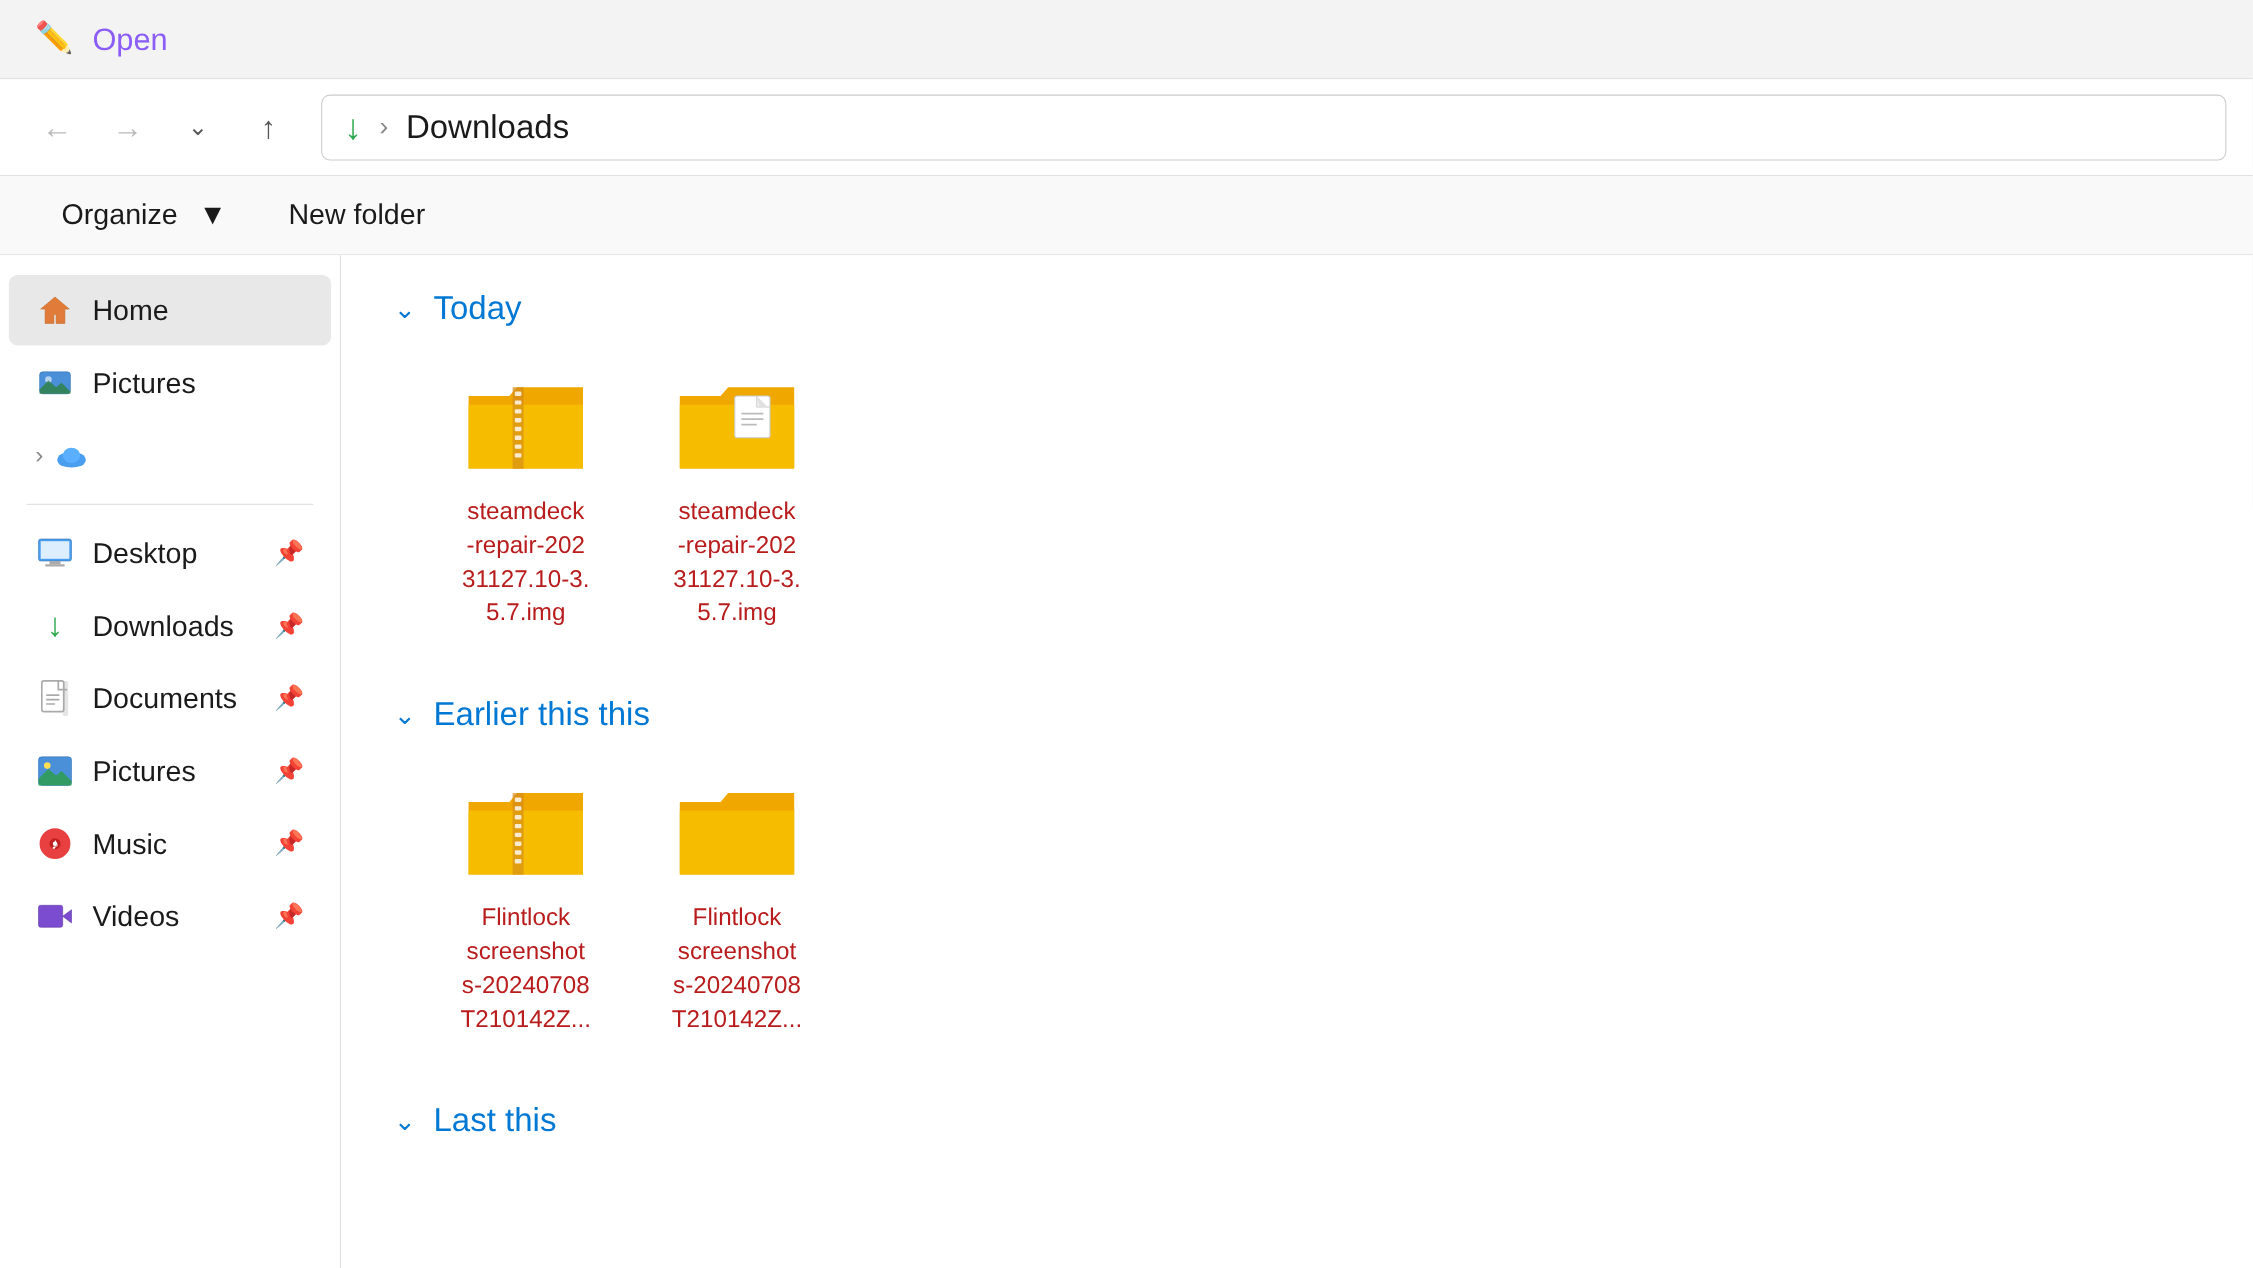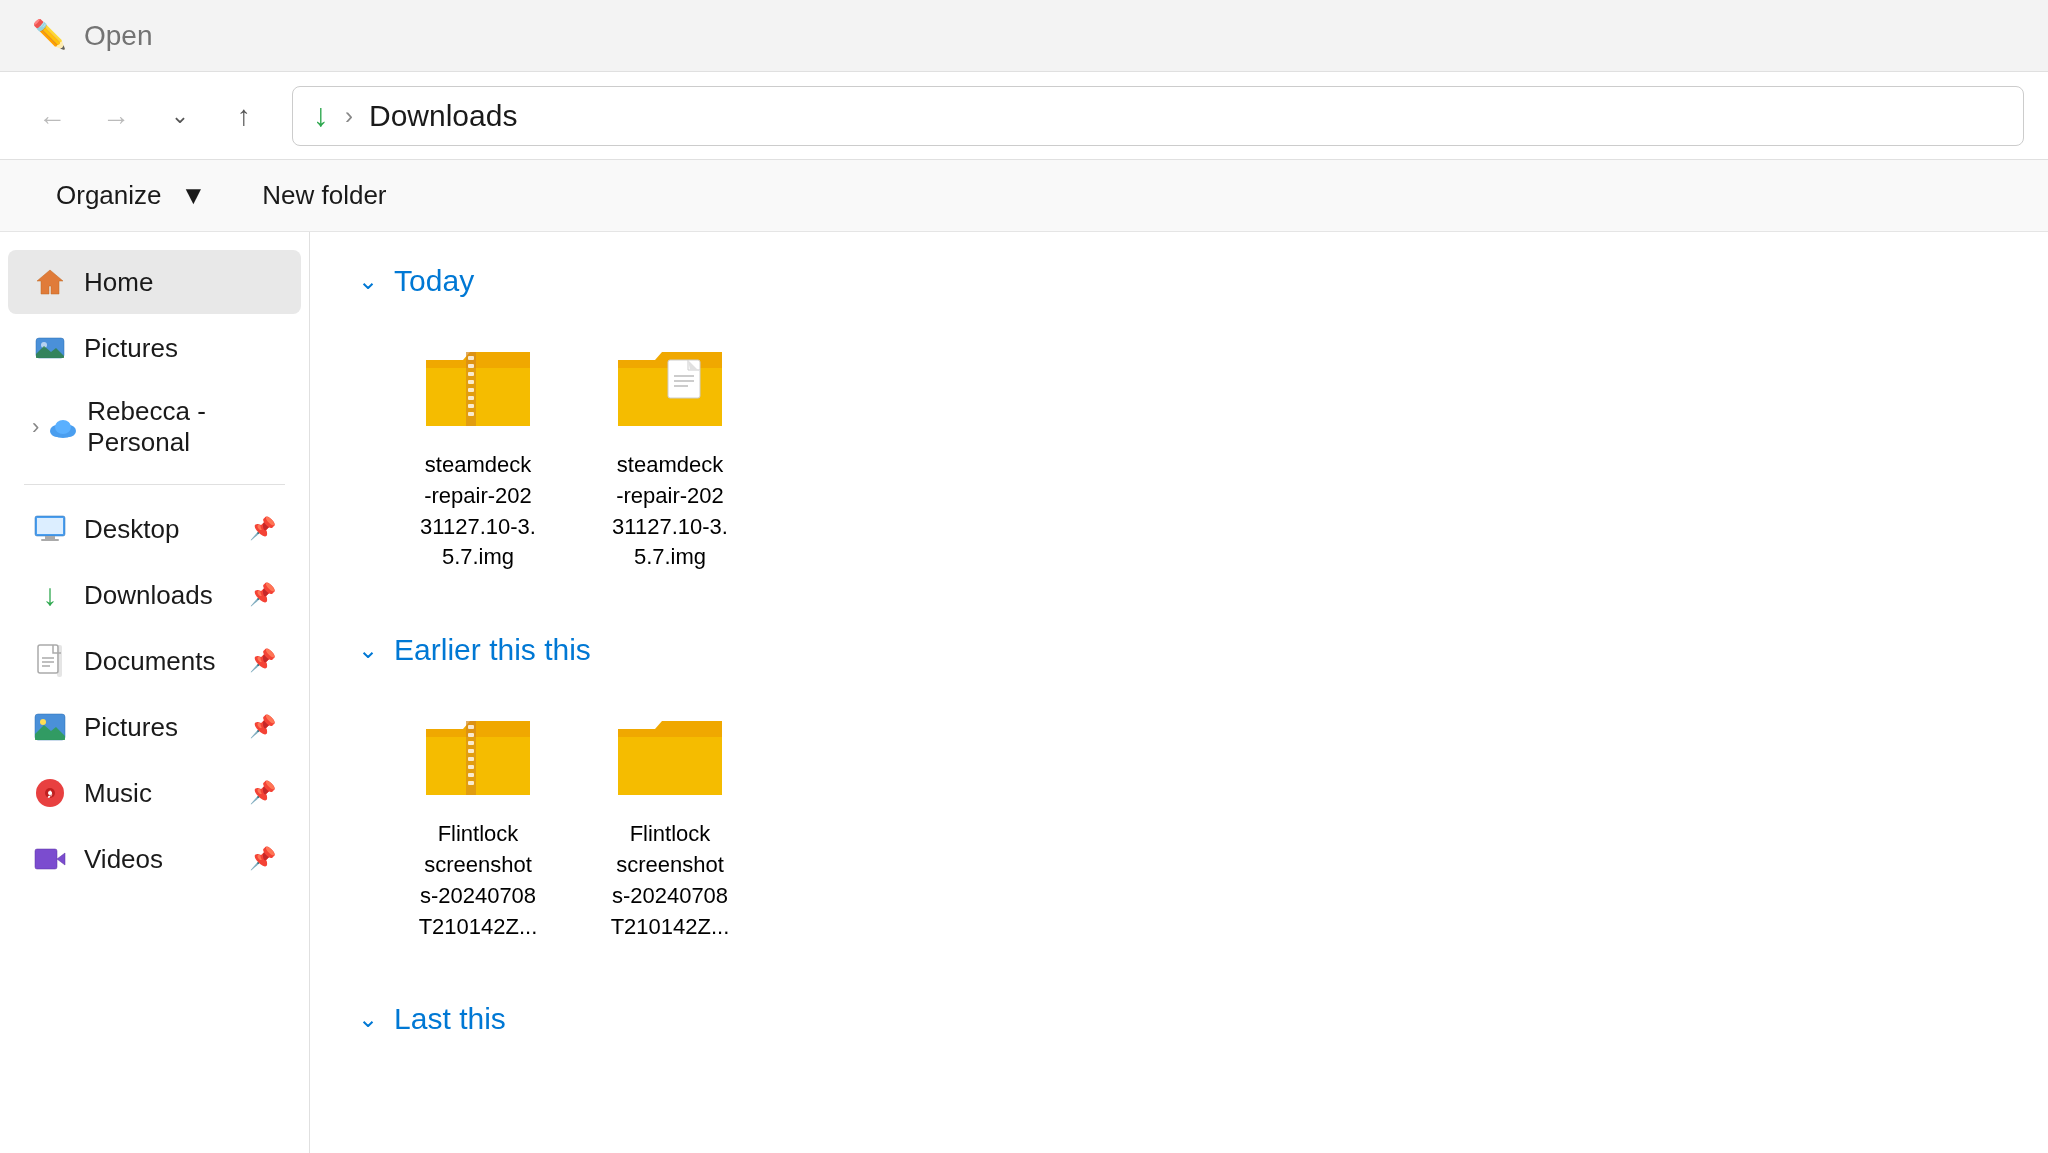--- a/index.html
+++ b/index.html
@@ -21,21 +21,21 @@
       padding: 0 32px;
       border-bottom: 1px solid #e0e0e0;
     }
     .title-bar-icon {
       width: 36px;
       height: 36px;
       margin-right: 16px;
     }
     .title-bar-text {
       font-size: 28px;
-      color: #737373;
+      color: #8b5cf6;
       text-align: center;
     }
 
     
     .nav-bar {
       height: 88px;
       background: #fff;
       display: flex;
       align-items: center;
       padding: 0 24px;
@@ -213,21 +213,21 @@
 
     .file-icon {
       width: 120px;
       height: 100px;
       margin-bottom: 12px;
       position: relative;
     }
 
     .file-name {
       font-size: 22px;
-      color: #000000;
+      color: #b91c1c;
       text-align: center;
       line-height: 1.4;
       word-break: break-word;
     }
 
     
     .folder-svg {
       width: 120px;
       height: 100px;
     }
@@ -295,21 +295,20 @@
     <div class="sidebar-expand">
       <span style="font-size:22px; color:#888;">›</span>
       <span class="sidebar-item-icon">
         <svg width="32" height="28" viewBox="0 0 32 28">
           <ellipse cx="16" cy="18" rx="12" ry="7" fill="#4a9eef"></ellipse>
           <ellipse cx="10" cy="18" rx="7" ry="6" fill="#4a9eef"></ellipse>
           <ellipse cx="22" cy="18" rx="7" ry="6" fill="#4a9eef"></ellipse>
           <ellipse cx="16" cy="14" rx="8" ry="7" fill="#5ab0ff"></ellipse>
         </svg>
       </span>
-      <span>Rebecca - Personal</span>
     </div>
 
     <div class="sidebar-divider"></div>
 
     <div class="sidebar-item">
       <span class="sidebar-item-icon">
         <svg width="34" height="30" viewBox="0 0 34 30">
           <rect x="2" y="2" width="30" height="20" rx="2" fill="#4a9eef" stroke="#2a6cb0" stroke-width="0.5"></rect>
           <rect x="4" y="4" width="26" height="16" fill="#dceeff"></rect>
           <rect x="12" y="22" width="10" height="3" fill="#aaa"></rect>

